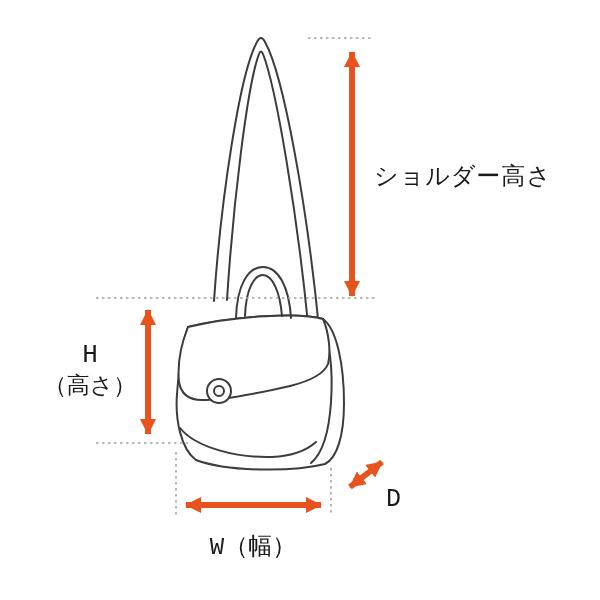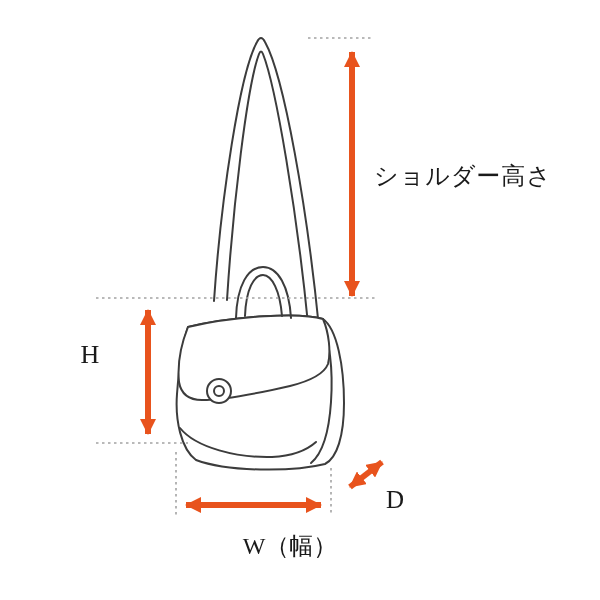--- a/index.html
+++ b/index.html
@@ -11,27 +11,27 @@
   }
   html,body{margin:0;padding:0;background:#fff;}
   body{font-family:"DejaVu Sans",sans-serif;}
   .stage{
     position:relative;width:600px;height:600px;
     background:var(--bg);overflow:hidden;
   }
   .stage svg{position:absolute;left:0;top:0;}
   .label{
     position:absolute;color:var(--text);
-    font-family:Liberation Serif, serif;
+    font-family:Liberation Mono, monospace;
     white-space:nowrap;
   }
   .lbl-shoulder{left:374px;top:160px;font-size:24px;letter-spacing:1px;}
   .lbl-h{left:38px;top:338px;width:104px;text-align:center;font-size:23px;line-height:1.32;white-space:normal;}
   .lbl-h .big{font-size:26px;}
-  .lbl-w{left:198px;top:530px;width:110px;text-align:center;font-size:24px;margin-left:37px;}
+  .lbl-w{left:198px;top:530px;width:110px;text-align:center;font-size:24px;}
   .lbl-d{left:386px;top:484px;font-size:23px;line-height:1.28;white-space:normal;}
   .lbl-d .big{font-size:25px;}
 </style>
 </head>
 <body>
 
 <div class="stage">
 
   <svg width="600" height="600" viewBox="0 0 600 600">
     <defs>
@@ -66,20 +66,21 @@
       <line x1="148" y1="310" x2="148" y2="434" marker-start="url(#ah)" marker-end="url(#ah)"></line>
       <line x1="186" y1="505" x2="321" y2="505" marker-start="url(#ah)" marker-end="url(#ah)"></line>
       <line x1="350" y1="487" x2="382" y2="462" marker-start="url(#ah)" marker-end="url(#ah)"></line>
     </g>
   </svg>
 
   <div class="label lbl-shoulder">ショルダー高さ</div>
 
   <div class="label lbl-h">
     <div class="big">H</div>
+    <div>（高さ）</div>
   </div>
 
   <div class="label lbl-w">W（幅）</div>
 
   <div class="label lbl-d">
     <div class="big">D</div>
   </div>
 
 </div>
 

